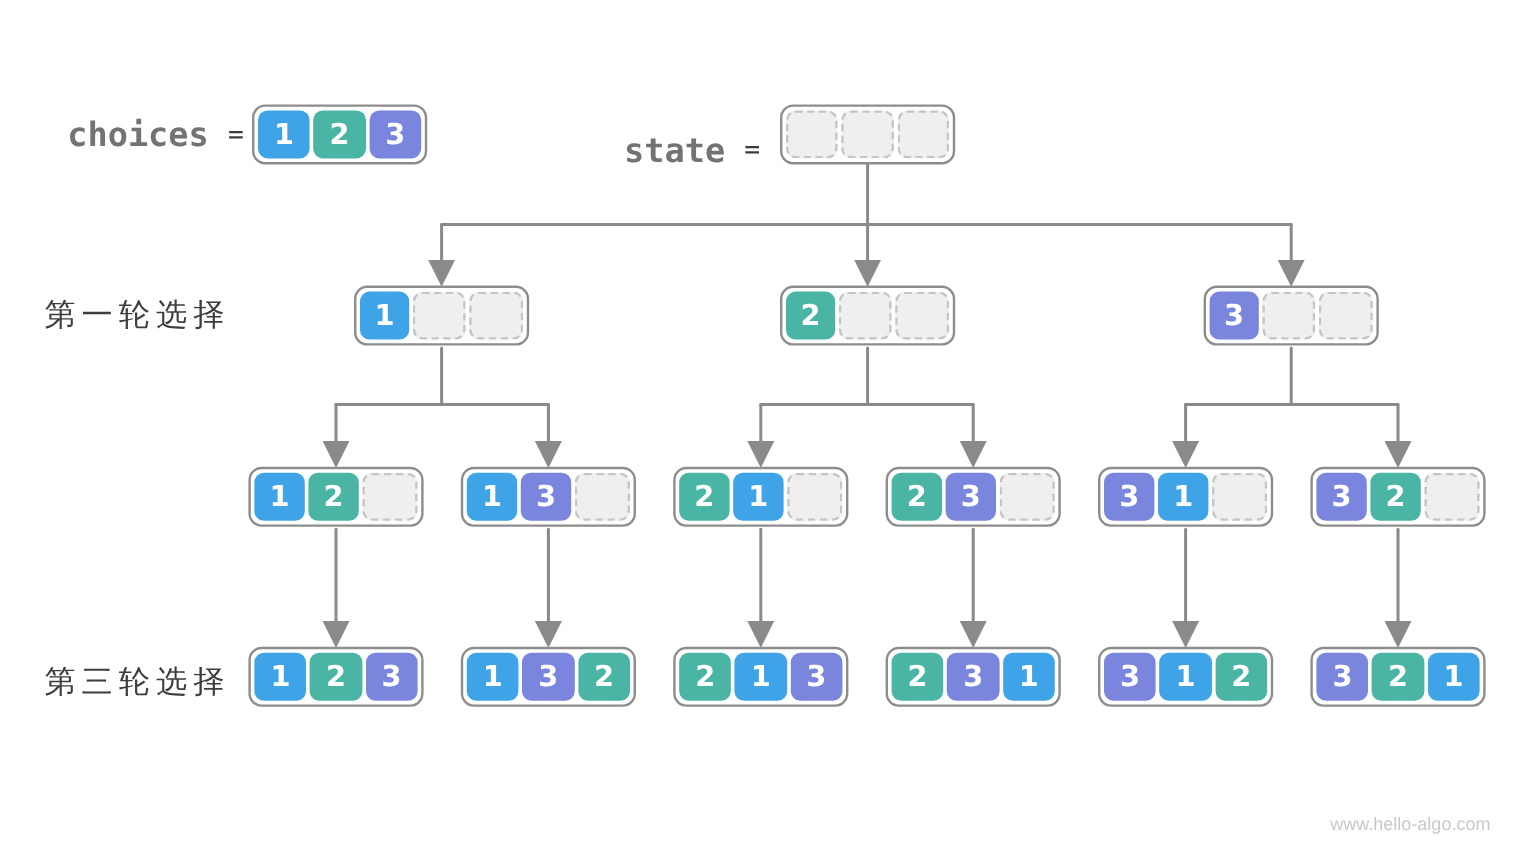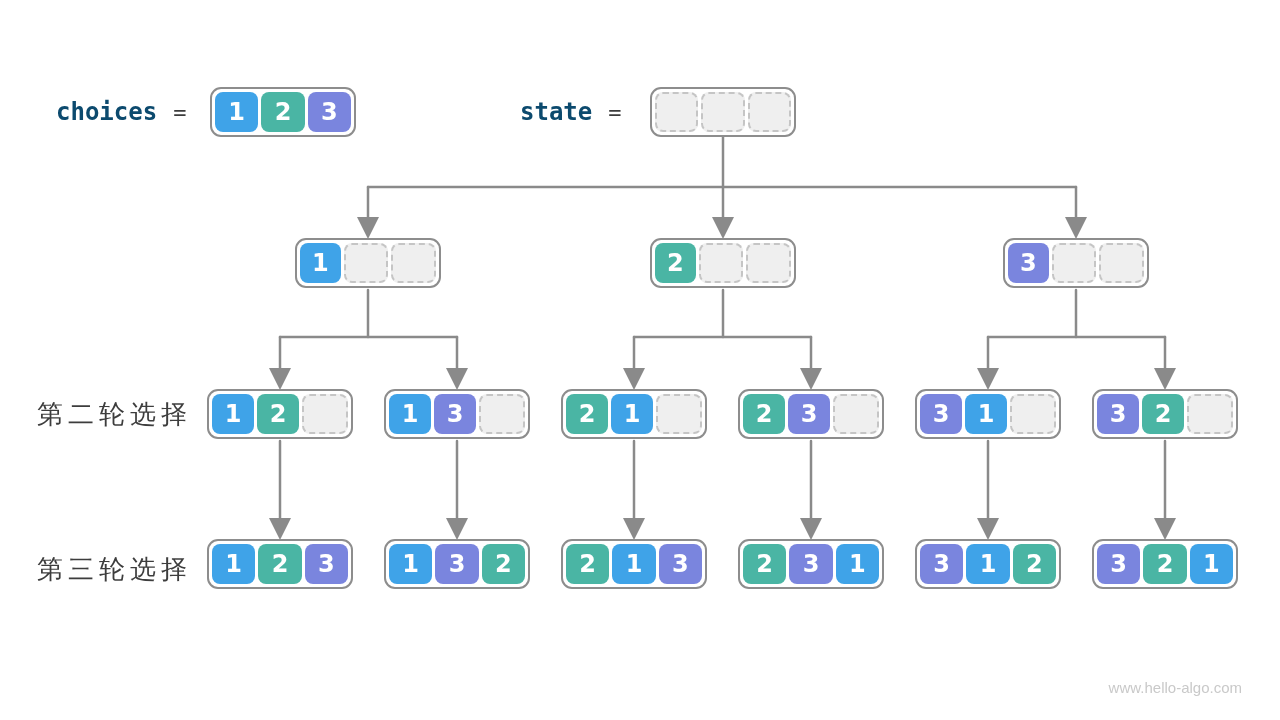--- a/index.html
+++ b/index.html
@@ -24,22 +24,22 @@
     position: absolute;
     height: 50px;
     display: flex;
     align-items: center;
     gap: 16px;
     z-index: 1;
   }
   .var-label {
     font-family: "DejaVu Sans Mono", monospace;
     font-weight: 700;
-    font-size: 24px;
-    color: #0c4a6e;
+    font-size: 28px;
+    color: #737373;
   }
   .eq {
     font-family: "DejaVu Sans Mono", monospace;
     font-weight: 400;
     font-size: 22px;
     color: #3c3c3c;
   }
 
   .array-box {
     position: absolute;
@@ -130,27 +130,27 @@
     <path class="al" d="M988 441 V531" marker-end="url(#ah)"></path>
     <path class="al" d="M1165 441 V531" marker-end="url(#ah)"></path>
   </svg>
 
   <div class="var-group" style="left:56px; top:87px;">
     <span class="var-label">choices</span>
     <span class="eq">=</span>
   </div>
   <div id="choices-box"></div>
 
-  <div class="var-group" style="left:520px; top:87px;">
+  <div class="var-group" style="left:520px; top:100px;">
     <span class="var-label">state</span>
     <span class="eq">=</span>
   </div>
   <div id="state-box"></div>
 
-  <div class="row-label" style="top:389px;">第二轮选择</div>
+  <div class="row-label" style="top:238px;">第一轮选择</div>
   <div class="row-label" style="top:544px;">第三轮选择</div>
 
   <div id="tree-boxes">
       <div class="array-box" style="left: 295px; top: 238px;">
         <div class="cell cell-filled" style="background: rgb(63, 163, 232);">1</div>
         <div class="cell cell-empty"></div>
         <div class="cell cell-empty"></div>
       </div>
       <div class="array-box" style="left: 650px; top: 238px;">
         <div class="cell cell-filled" style="background: rgb(74, 181, 164);">2</div>

